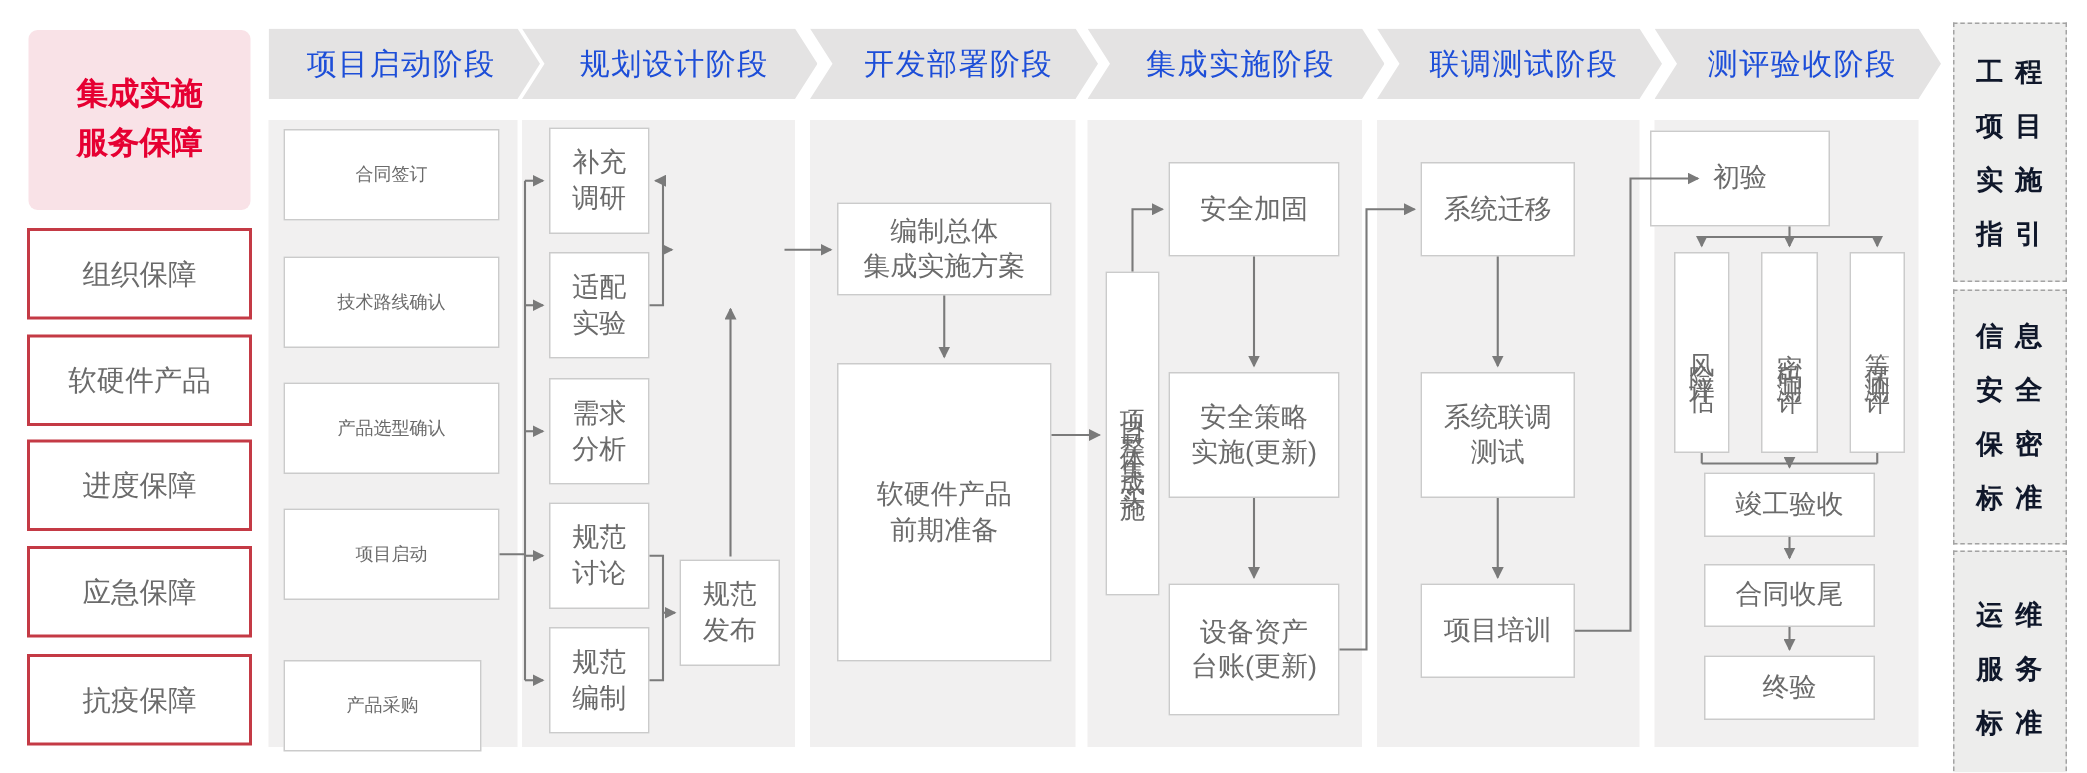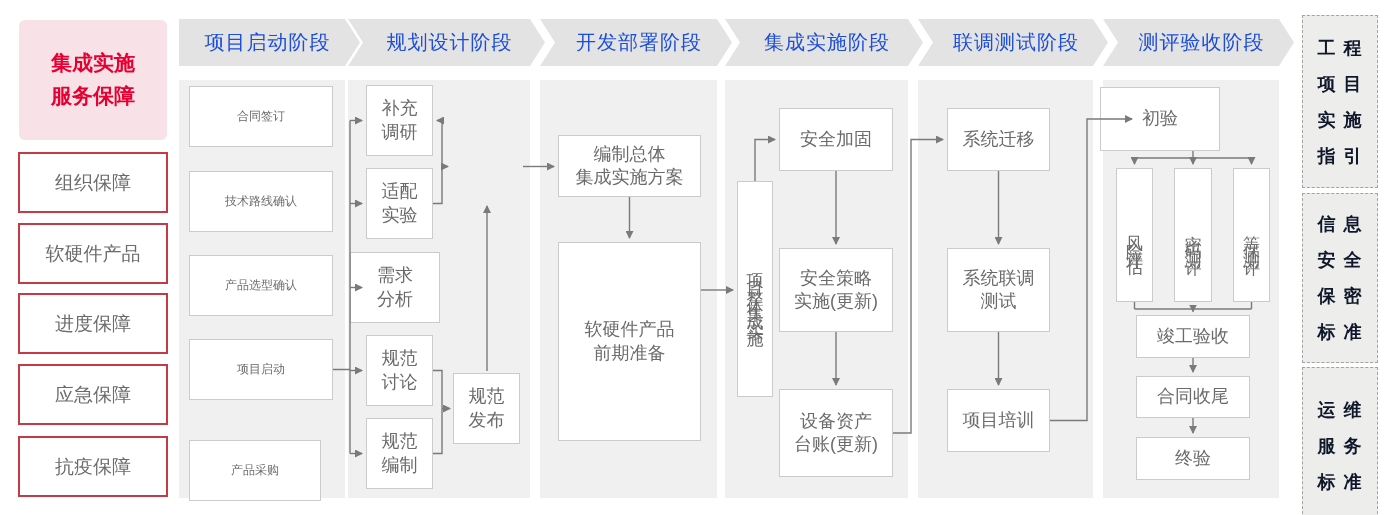--- a/index.html
+++ b/index.html
@@ -86,21 +86,21 @@
   <div class="box lg" style="left:189px;top:86px;width:144px;height:61px">合同签订</div>
   <div class="box lg" style="left:189px;top:171px;width:144px;height:61px">技术路线确认</div>
   <div class="box lg" style="left:189px;top:255px;width:144px;height:61px">产品选型确认</div>
   <div class="box lg" style="left:189px;top:339px;width:144px;height:61px">项目启动</div>
   <div class="box lg" style="left:189px;top:440px;width:132px;height:61px">产品采购</div>
 
   <div class="box" style="left:366px;top:85px;width:67px;height:71px">补充
 调研</div>
   <div class="box" style="left:366px;top:168px;width:67px;height:71px">适配
 实验</div>
-  <div class="box" style="left:350px;top:252px;width:90px;height:71px">需求
+  <div class="box" style="left:366px;top:252px;width:67px;height:71px">需求
 分析</div>
   <div class="box" style="left:366px;top:335px;width:67px;height:71px">规范
 讨论</div>
   <div class="box" style="left:366px;top:418px;width:67px;height:71px">规范
 编制</div>
   <div class="box" style="left:453px;top:373px;width:67px;height:71px">规范
 发布</div>
 
   <div class="box" style="left:558px;top:135px;width:143px;height:62px">编制总体
 集成实施方案</div>

